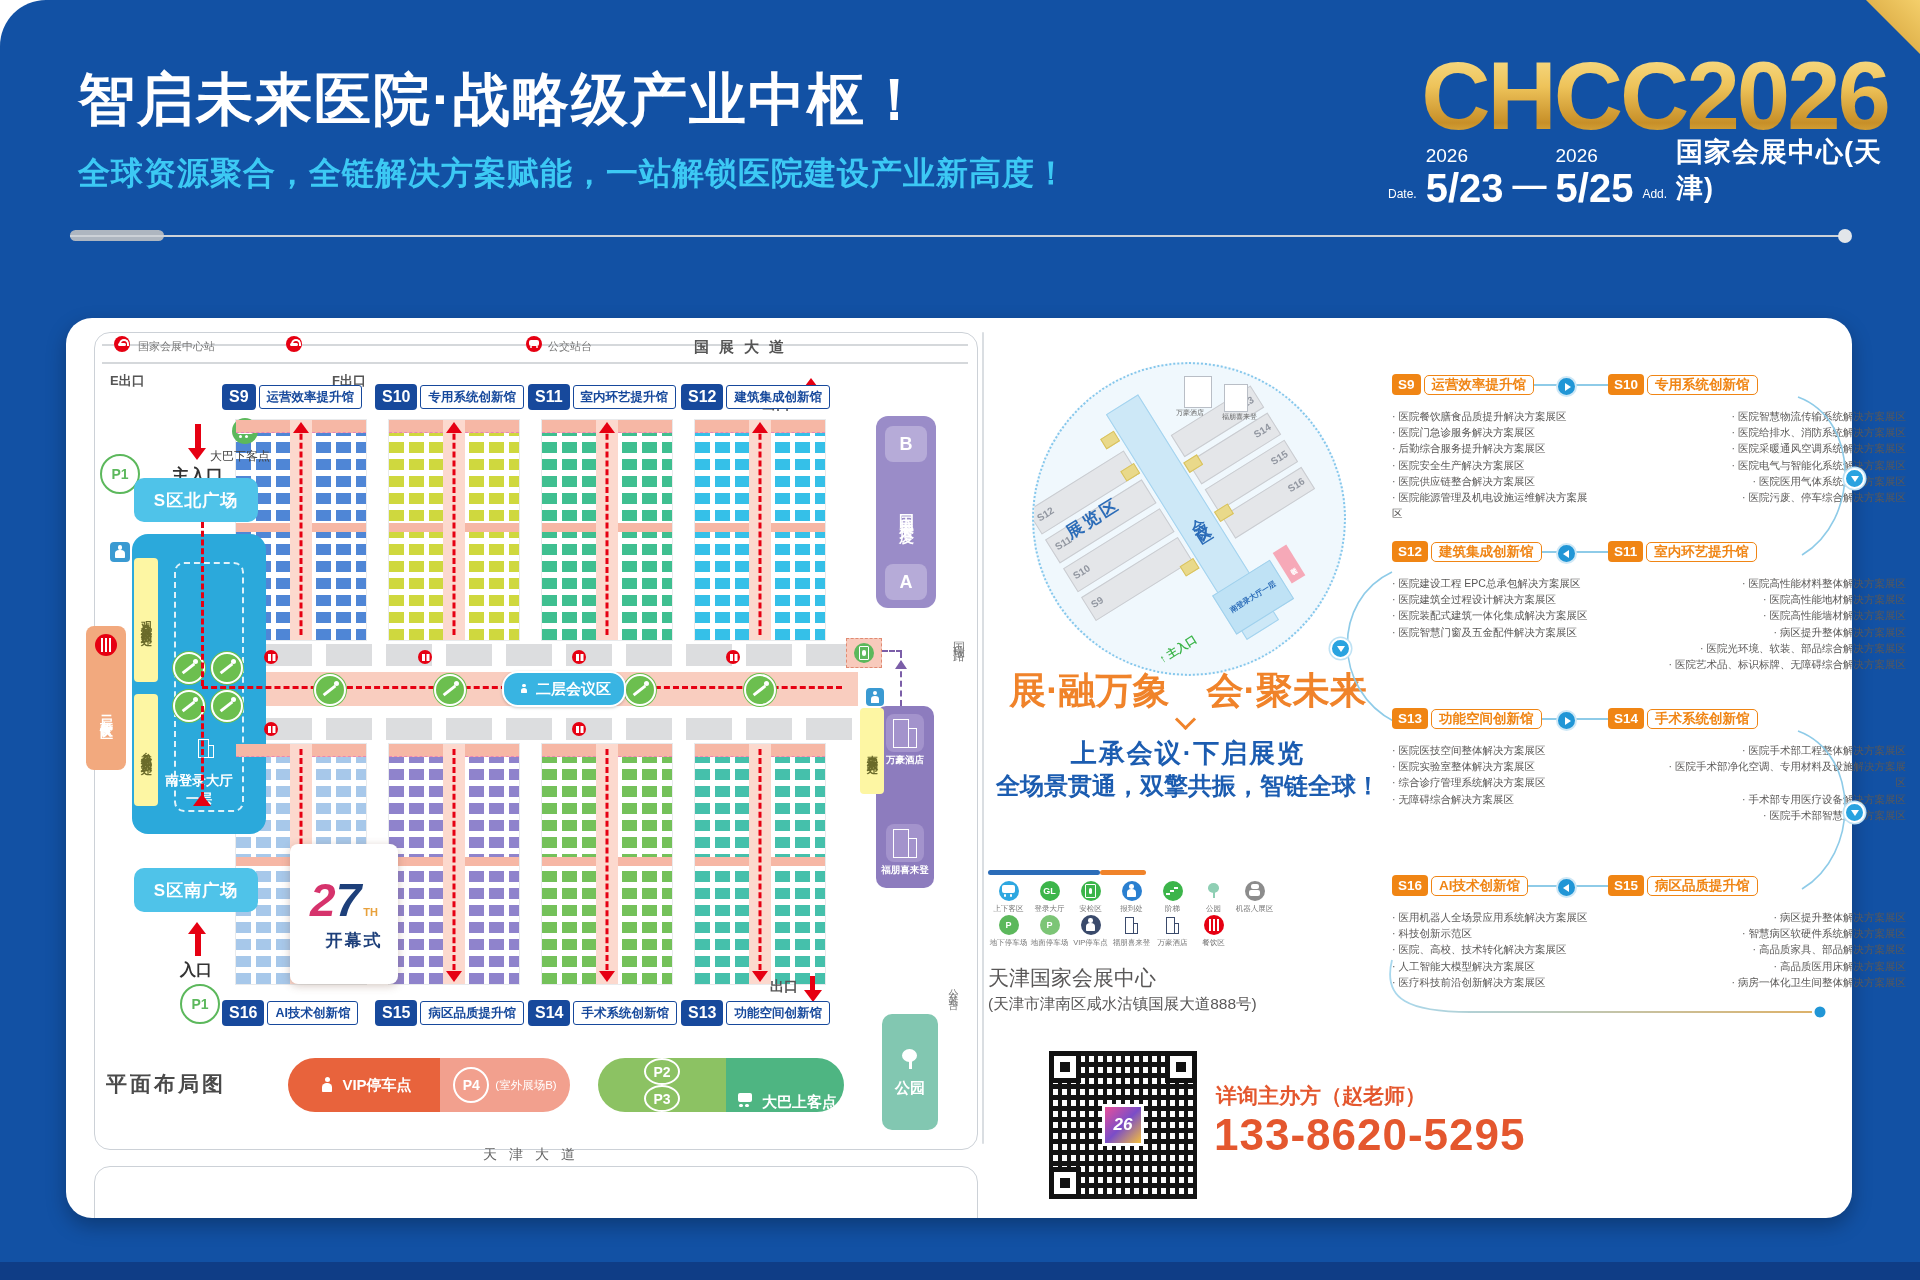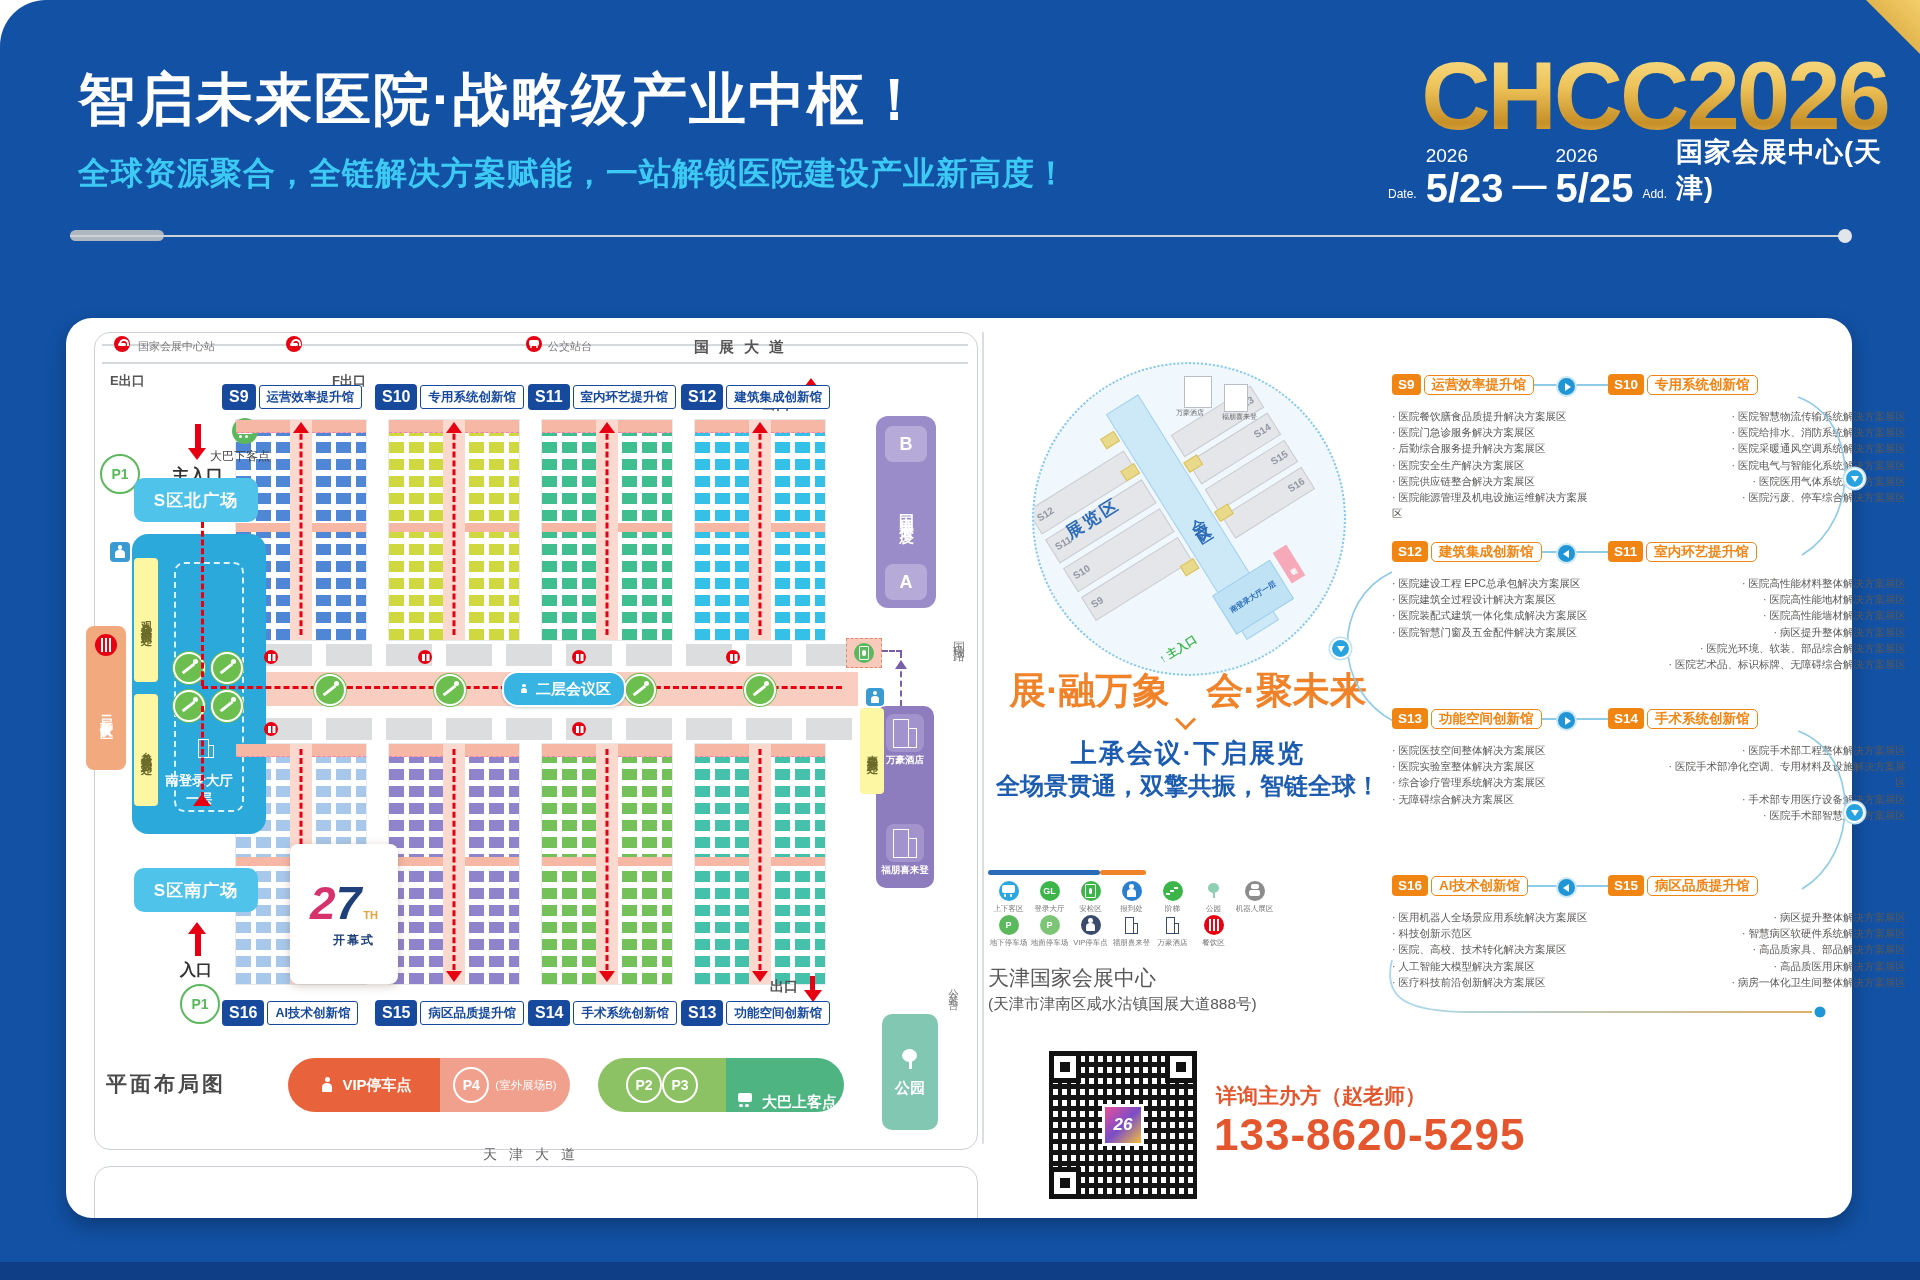--- a/index.html
+++ b/index.html
@@ -132,28 +132,28 @@
   .hotelIn{position:absolute;left:10px;width:38px;height:38px;background:#a393cc;border-radius:8px;}
   .hotelTxt{position:absolute;left:0;right:0;text-align:center;color:#fff;font-size:9.5px;font-weight:700;}
   #park{left:788px;top:682px;width:56px;height:116px;background:#82c7b1;border-radius:10px;display:flex;flex-direction:column;
      align-items:center;justify-content:center;gap:6px;color:#fff;font-weight:700;font-size:15px;}
   
   #open{left:196px;top:512px;width:108px;height:140px;background:#fff;border-radius:8px;z-index:5;
      box-shadow:0 2px 8px rgba(120,80,60,.3);display:flex;flex-direction:column;align-items:center;justify-content:center;}
   #open .o2{color:#d6336c;font-size:46px;font-weight:800;font-style:italic;line-height:1;}
   #open .o7{color:#1d3f7a;font-size:46px;font-weight:800;font-style:italic;line-height:1;}
   #open .oth{color:#e8a13c;font-size:11px;font-weight:700;margin-left:2px;}
-  #open .olab{color:#1d3f7a;font-weight:700;font-size:12px;margin-top:6px;letter-spacing:2px;margin-left:20px;}
+  #open .olab{color:#1d3f7a;font-weight:700;font-size:17px;margin-top:6px;letter-spacing:2px;margin-left:20px;}
   
   .pill{position:absolute;top:726px;height:54px;border-radius:27px;overflow:hidden;display:flex;z-index:5;}
   #pillOrange{left:194px;width:282px;}
   #pillOrange .a{width:152px;background:#e8633c;display:flex;align-items:center;justify-content:center;gap:4px;color:#fff;font-weight:700;font-size:15px;}
   #pillOrange .b{flex:1;background:#f2a08e;display:flex;align-items:center;justify-content:center;gap:6px;color:#fff;font-size:11.5px;}
   #pillGreen{left:504px;width:246px;}
-  #pillGreen .a{width:128px;background:#8cc263;display:flex;align-items:center;justify-content:center;}
+  #pillGreen .a{width:128px;background:#8cc263;display:flex;align-items:center;justify-content:flex-start;flex-direction:column;}
   #pillGreen .b{flex:1;background:#4eb582;display:flex;align-items:flex-end;justify-content:center;gap:5px;color:#fff;font-weight:700;font-size:15px;}
   .pcir{width:32px;height:32px;border:2px solid #fff;border-radius:50%;color:#fff;font-weight:700;font-size:14px;
      display:flex;align-items:center;justify-content:center;}
   #planLabel{left:12px;top:738px;font-size:21px;font-weight:700;color:#4a4a4a;letter-spacing:3px;}
   
   #mmap{left:1032px;top:362px;width:310px;height:310px;border-radius:50%;border:2px dotted #85c7ec;background:#f0f8fd;overflow:hidden;}
   .mm{position:absolute;left:22px;top:36px;width:260px;height:240px;transform:rotate(-32deg);}
   .slab{position:absolute;background:#e4e6e9;border:1px solid #c9ccd1;}
   .slab span{position:absolute;font-size:10px;font-weight:700;color:#9196a0;top:6px;}
   .slabL{left:0;width:112px;height:26px;}  .slabL span{left:4px;}

